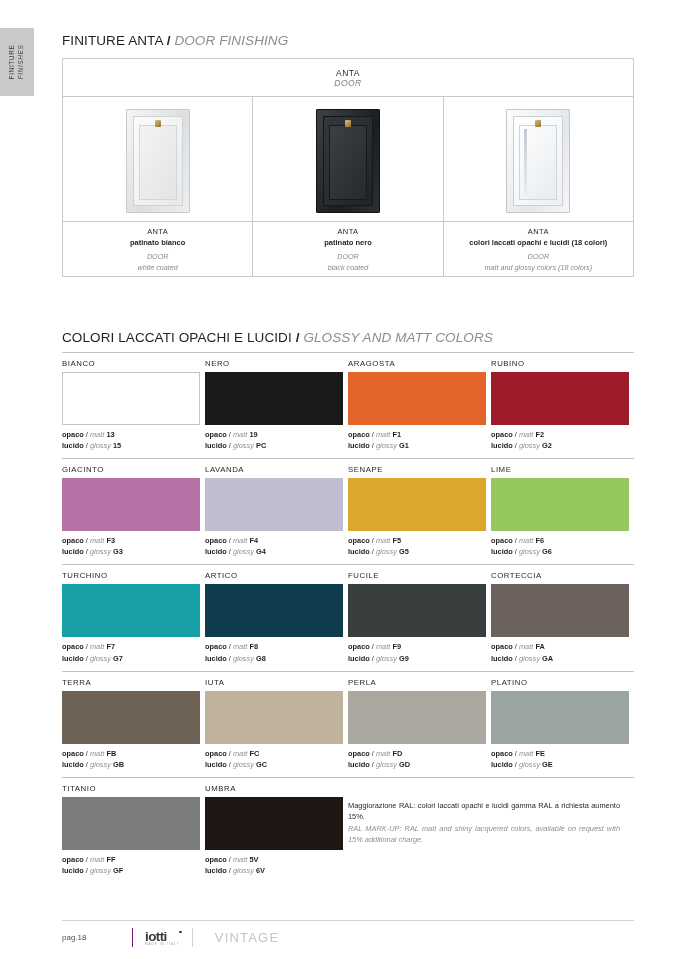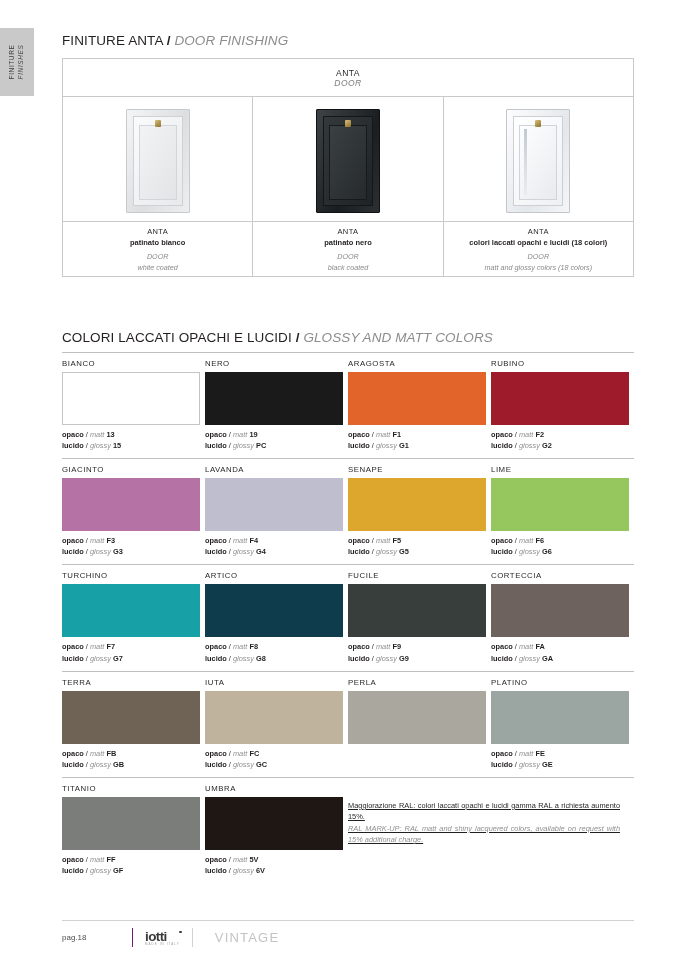--- a/index.html
+++ b/index.html
@@ -114,21 +114,21 @@
   }
   .note-inner{ padding:22px 8px 0 0; }
   .note-it{
     font-size:7.4px; line-height:1.55; color:#231f20; text-align:justify;
     width:272px;
   }
   .note-en{
     font-size:7.4px; line-height:1.55; color:#8f8f8f; font-style:italic;
     text-align:justify; width:272px;
   }
-  .note-wide{ width:50%;text-decoration:underline; }
+  .note-wide{ width:50%; }
 
   
   .footer{
     position:absolute; left:62px; top:920px; width:572px; height:34px;
     border-top:1px solid #d2d2d2; display:flex; align-items:center;gap:8px;
   }
   .footer .pg{ font-size:8px; color:#4d4d4d; width:62px; }
   .footer .logo{
     font-size:13.5px; font-weight:700; color:#3a3a3a; letter-spacing:-.6px;
     border-left:1px solid #701a75; border-right:1px solid #d2d2d2;
@@ -344,20 +344,24 @@
           <div class="cname">IUTA</div>
           <div class="sw" style="background: rgb(191, 179, 158);"></div>
           <div class="codes">
             <div><span class="k">opaco</span> <span>/</span> <span class="e">matt</span> <span class="v">FC</span></div>
             <div><span class="k">lucido</span> <span>/</span> <span class="e">glossy</span> <span class="v">GC</span></div>
           </div>
         </div>
         <div class="cell">
           <div class="cname">PERLA</div>
           <div class="sw" style="background: rgb(170, 167, 158);"></div>
+          <div class="codes">
+            <div><span class="k">opaco</span> <span>/</span> <span class="e">matt</span> <span class="v">FD</span></div>
+            <div><span class="k">lucido</span> <span>/</span> <span class="e">glossy</span> <span class="v">GD</span></div>
+          </div>
         </div>
         <div class="cell">
           <div class="cname">PLATINO</div>
           <div class="sw" style="background: rgb(155, 165, 161);"></div>
           <div class="codes">
             <div><span class="k">opaco</span> <span>/</span> <span class="e">matt</span> <span class="v">FE</span></div>
             <div><span class="k">lucido</span> <span>/</span> <span class="e">glossy</span> <span class="v">GE</span></div>
           </div>
         </div>
       </div>

